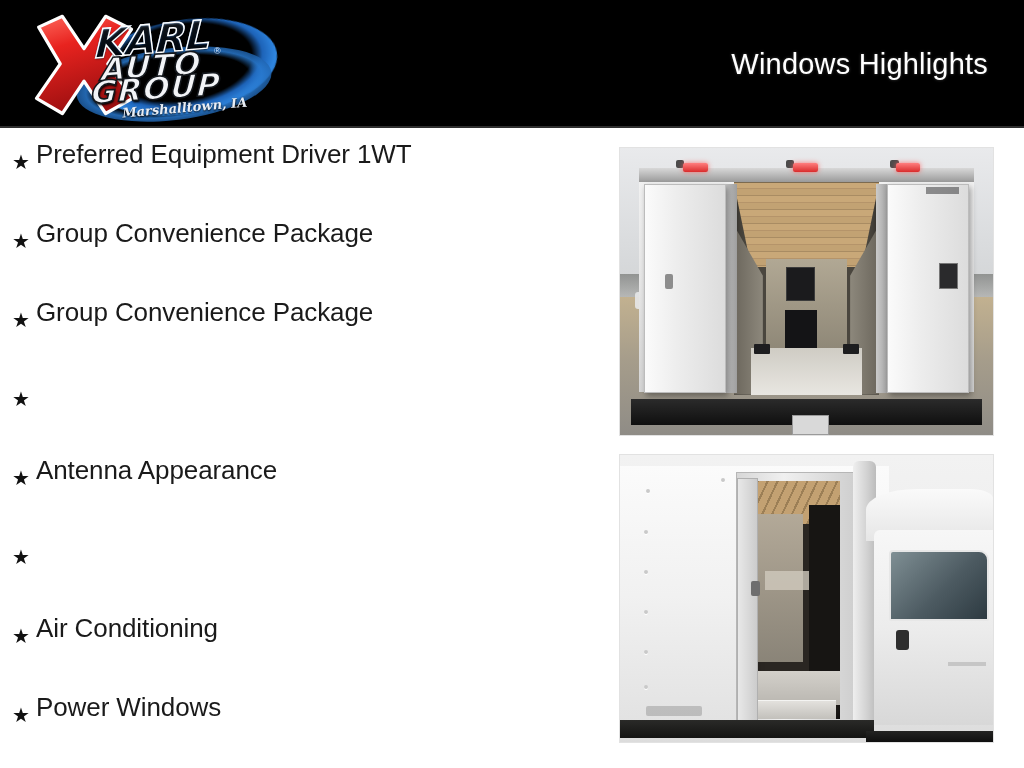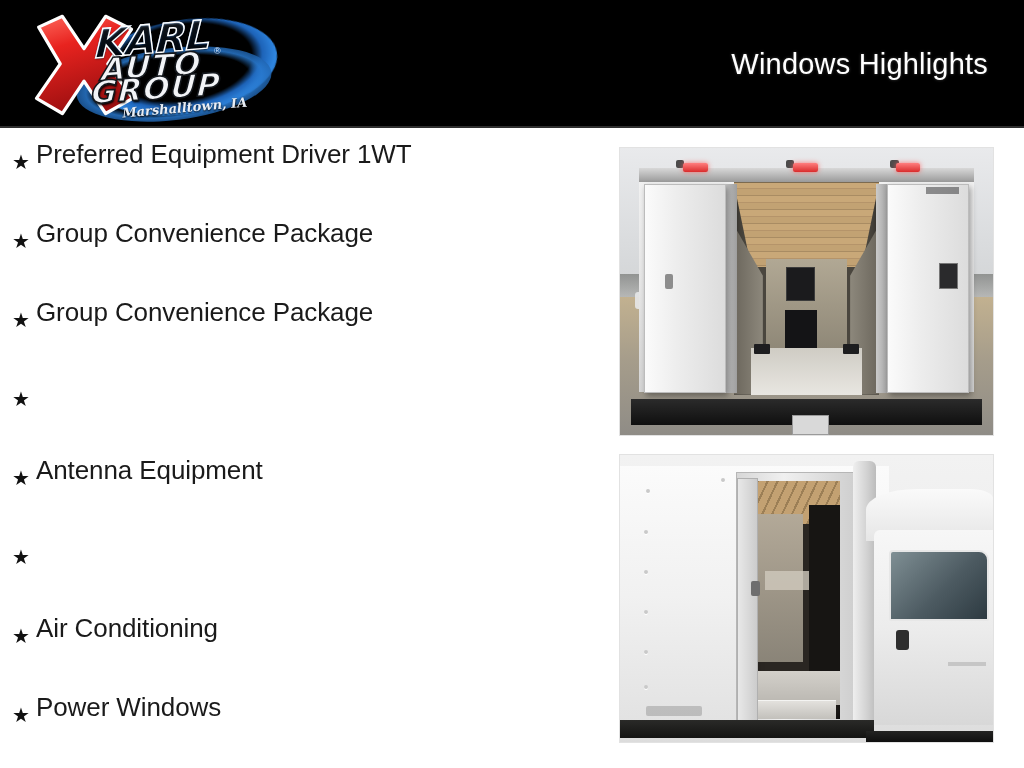--- a/index.html
+++ b/index.html
@@ -376,21 +376,21 @@
     <span class="bullet">★</span>
     <span class="feature-label">Group Convenience Package</span>
   </div>
 
   <div class="feature-row">
     <span class="bullet">★</span>
   </div>
 
   <div class="feature-row">
     <span class="bullet">★</span>
-    <span class="feature-label">Antenna Equipment</span>
+    <span class="feature-label">Antenna Appearance</span>
   </div>
 
   <div class="feature-row">
     <span class="bullet">★</span>
   </div>
 
   <div class="feature-row">
     <span class="bullet">★</span>
     <span class="feature-label">Air Conditioning</span>
   </div>

